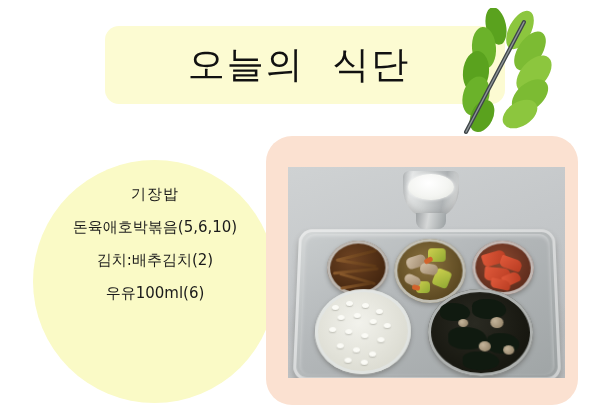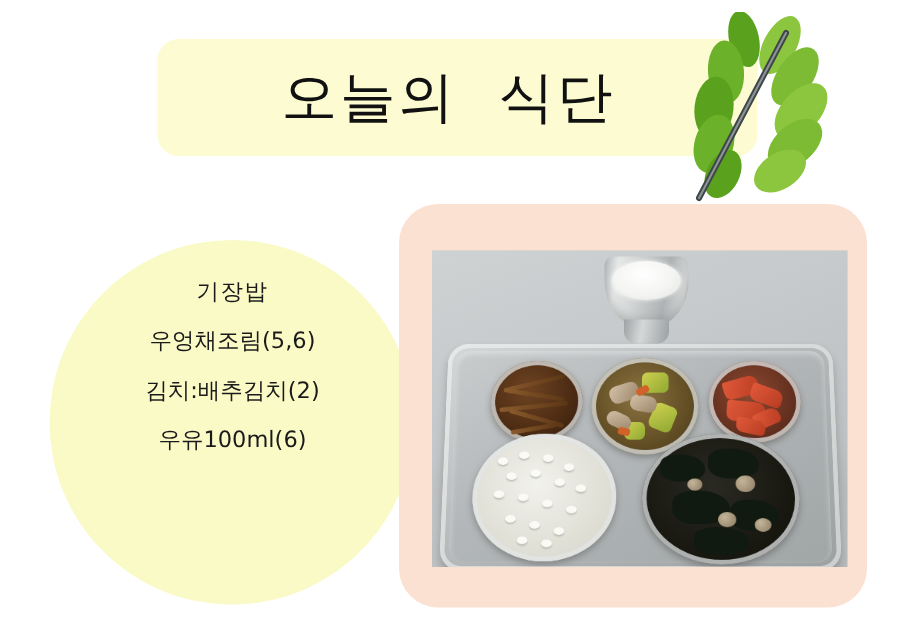--- a/index.html
+++ b/index.html
@@ -284,21 +284,21 @@
 
         <path d="M 28 124 L 86 14" stroke="#3f4648" stroke-width="4" stroke-linecap="round" fill="none"></path>
         <path d="M 28 124 L 86 14" stroke="#8d9497" stroke-width="1.4" stroke-linecap="round" fill="none"></path>
       </g>
     </svg>
   </div>
 
   <div class="menu-circle"></div>
   <div class="menu-list">
     <span class="menu-line first">기장밥</span>
-    <span class="menu-line">우엉채조림(5,6)</span>
+    <span class="menu-line">돈육애호박볶음(5,6,10)</span>
     <span class="menu-line">김치:배추김치(2)</span>
     <span class="menu-line">우유100ml(6)</span>
   </div>
 
   <div class="photo-frame"></div>
   <div class="photo">
     <div class="photo-inner">
       <div class="bg-table"></div>
       <div class="bg-shadow"></div>
 

